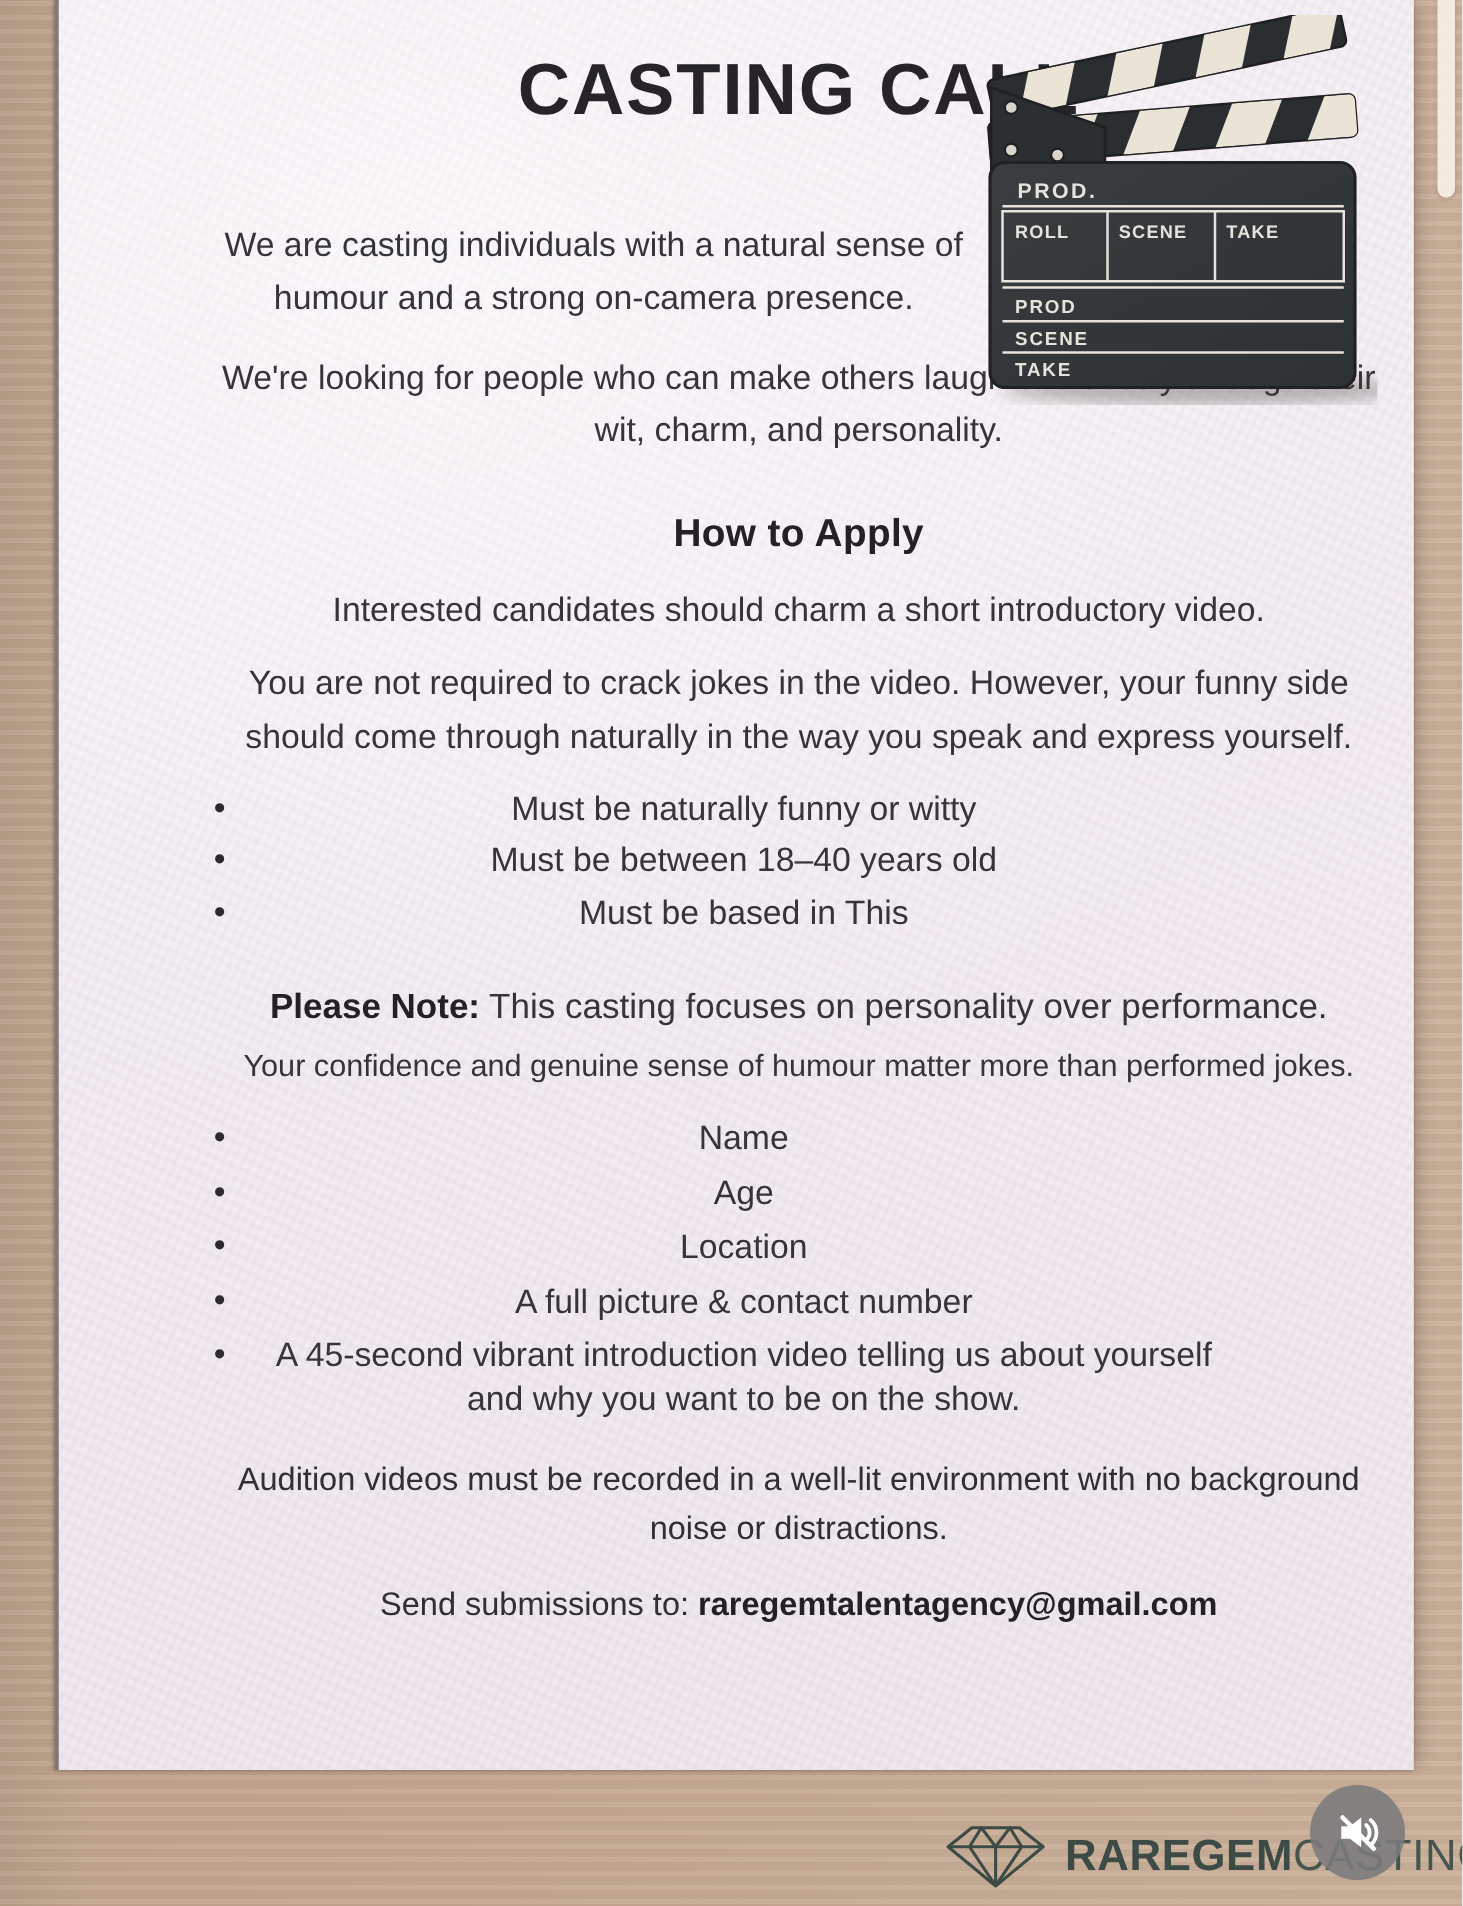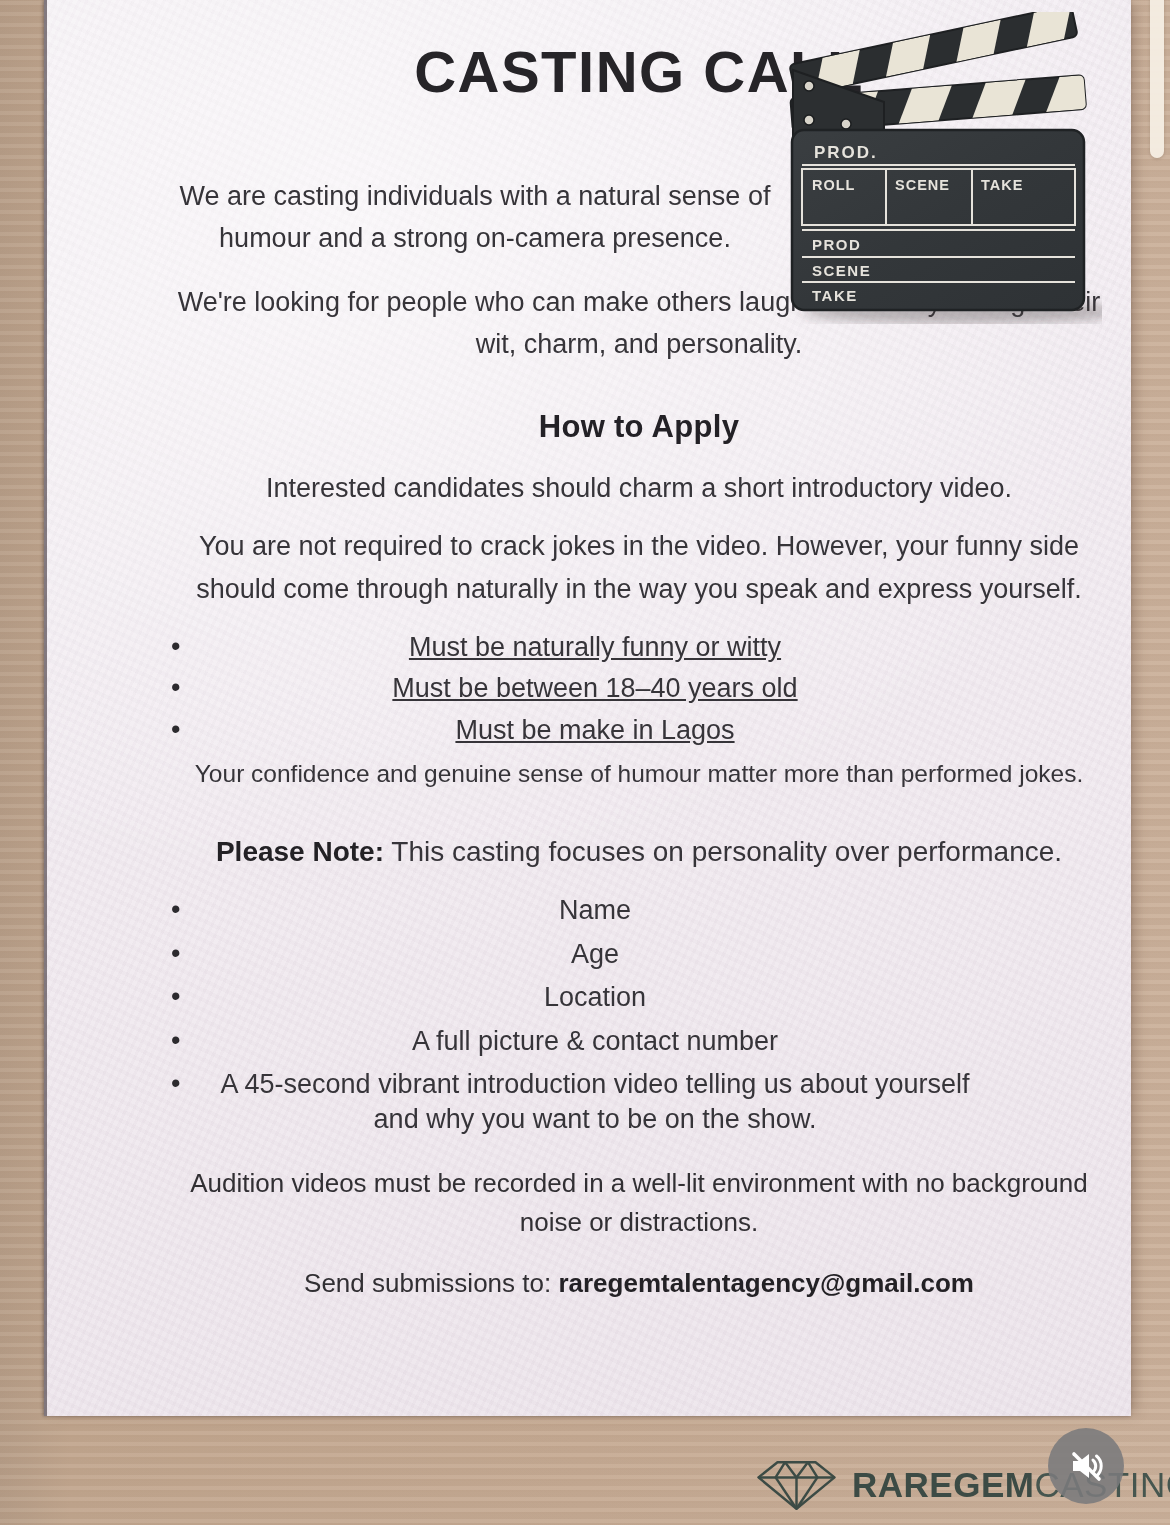--- a/index.html
+++ b/index.html
@@ -58,21 +58,21 @@
     font-size:27px;line-height:1.28;
     margin-bottom:9px;
     max-width:800px;
     color:#363439;
   }
   ul.flyer-list li::before{
     content:"•";
     position:absolute;left:6px;top:-1px;
     font-size:27px;color:#2c2a2e;
   }
-  ul.flyer-list.tight li{margin-bottom:7px;text-decoration:underline;}
+  ul.flyer-list.tight li{margin-bottom:7px;}
   .prize-line{margin-top:28px;font-size:28px;}
   .note-line{margin-top:36px;font-size:28px;}
   .note-sub{margin-top:8px;font-size:24.5px;max-width:990px;}
   b,.bold{font-weight:bold;color:#232125;}
   .footer-para{margin-top:28px;font-size:26px;line-height:1.5;max-width:990px;}
   .footer-line{margin-top:26px;font-size:26px;}
   
   .clapper{
     position:absolute;left:735px;top:12px;width:320px;height:312px;
   }
@@ -113,26 +113,26 @@
       <p class="body-text intro1">We are casting individuals with a natural sense of humour and a strong on-camera presence.</p>
       <p class="body-text intro2">We're looking for people who can make others laugh effortlessly through their wit, charm, and personality.</p>
 
       <h2 class="h2">How to Apply</h2>
       <p class="body-text after-h2">Interested candidates should charm a short introductory video.</p>
       <p class="body-text para">You are not required to crack jokes in the video. However, your funny side should come through naturally in the way you speak and express yourself.</p>
 
       <ul class="flyer-list tight">
         <li>Must be naturally funny or witty</li>
         <li>Must be between 18–40 years old</li>
-        <li>Must be make in Lagos</li>
+        <li>Must be based in This</li>
       </ul>
 
 
+      <p class="body-text note-line"><b>Please Note:</b><span> This casting focuses on personality over performance.</span></p>
       <p class="body-text note-sub">Your confidence and genuine sense of humour matter more than performed jokes.</p>
-      <p class="body-text note-line"><b>Please Note:</b><span> This casting focuses on personality over performance.</span></p>
 
       <ul class="flyer-list">
         <li>Name</li>
         <li>Age</li>
         <li>Location</li>
         <li>A full picture &amp; contact number</li>
         <li>A 45-second vibrant introduction video telling us about yourself and why you want to be on the show.</li>
       </ul>
 
       <p class="footer-para">Audition videos must be recorded in a well-lit environment with no background noise or distractions.</p>

